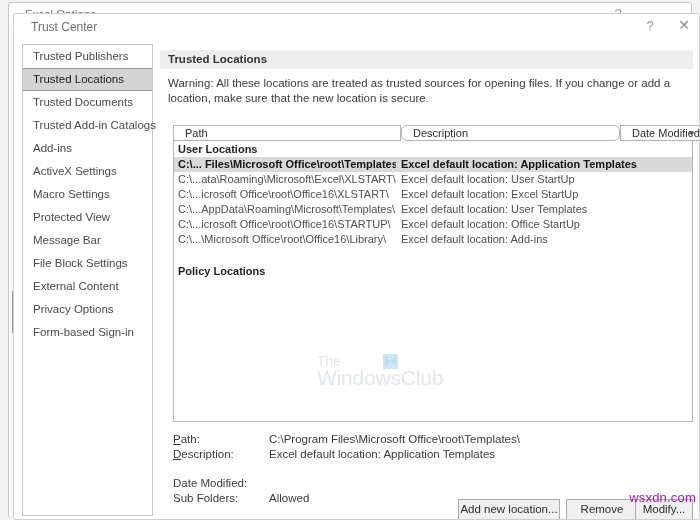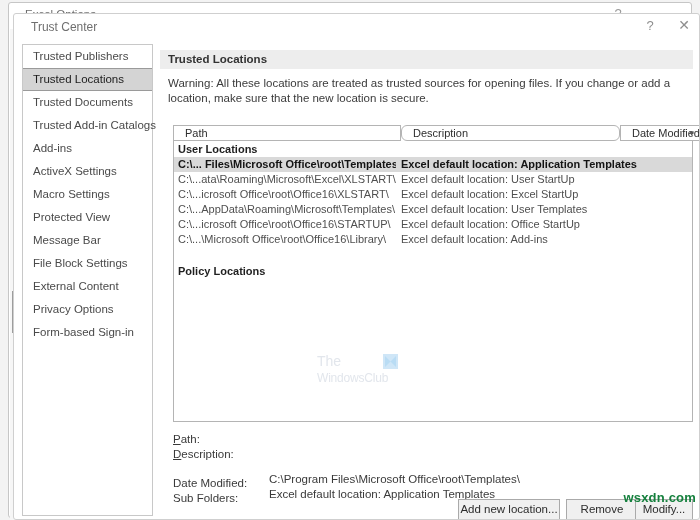--- a/index.html
+++ b/index.html
@@ -277,21 +277,21 @@
     width: 130px;
     pointer-events: none;
     user-select: none;
   }
   .wm-line1 {
     font-size: 14px;
     color: #e2e6ec;
     line-height: 16px;
   }
   .wm-line2 {
-    font-size: 12px;
+    font-size: 21px;
     color: #e2e6ec;
     line-height: 18px;
     letter-spacing: -0.2px;
   }
   .wm-logo {
     position: absolute;
     left: 66px;
     top: 1px;
     width: 15px;
     height: 15px;
@@ -310,21 +310,21 @@
   .details {
     position: absolute;
     left: 13px;
     top: 388px;
     width: 520px;
     font-size: 11.5px;
     color: #3a3a3a;
   }
   .det-row { position: relative; height: 15px; line-height: 15px; }
   .det-label { position: absolute; left: 0; top: 0; width: 96px; }
-  .det-value { position: absolute; left: 96px; top: 0; margin-top: 40px; }
+  .det-value { position: absolute; left: 96px; top: 0; }
   .det-gap { height: 14px; }
   .ul { text-decoration: underline; }
 
   
   .btn-row {
     position: absolute;
     left: 0;
     top: 455px;
     width: 533px;
     height: 21px;
@@ -357,22 +357,22 @@
     color: #3a3a3a;
     white-space: nowrap;
   }
 
   
   .corner-wm {
     position: absolute;
     right: 4px;
     bottom: 15px;
     font-size: 13px;
-    font-weight: bold;
-    color: #15803d;
+    font-weight: normal;
+    color: #a21caf;
     letter-spacing: 0.2px;
   }
 </style>
 </head>
 <body>
 
 <div id="root">
 
   <div class="bg-window">
     <div class="bg-title">Excel Options</div>

